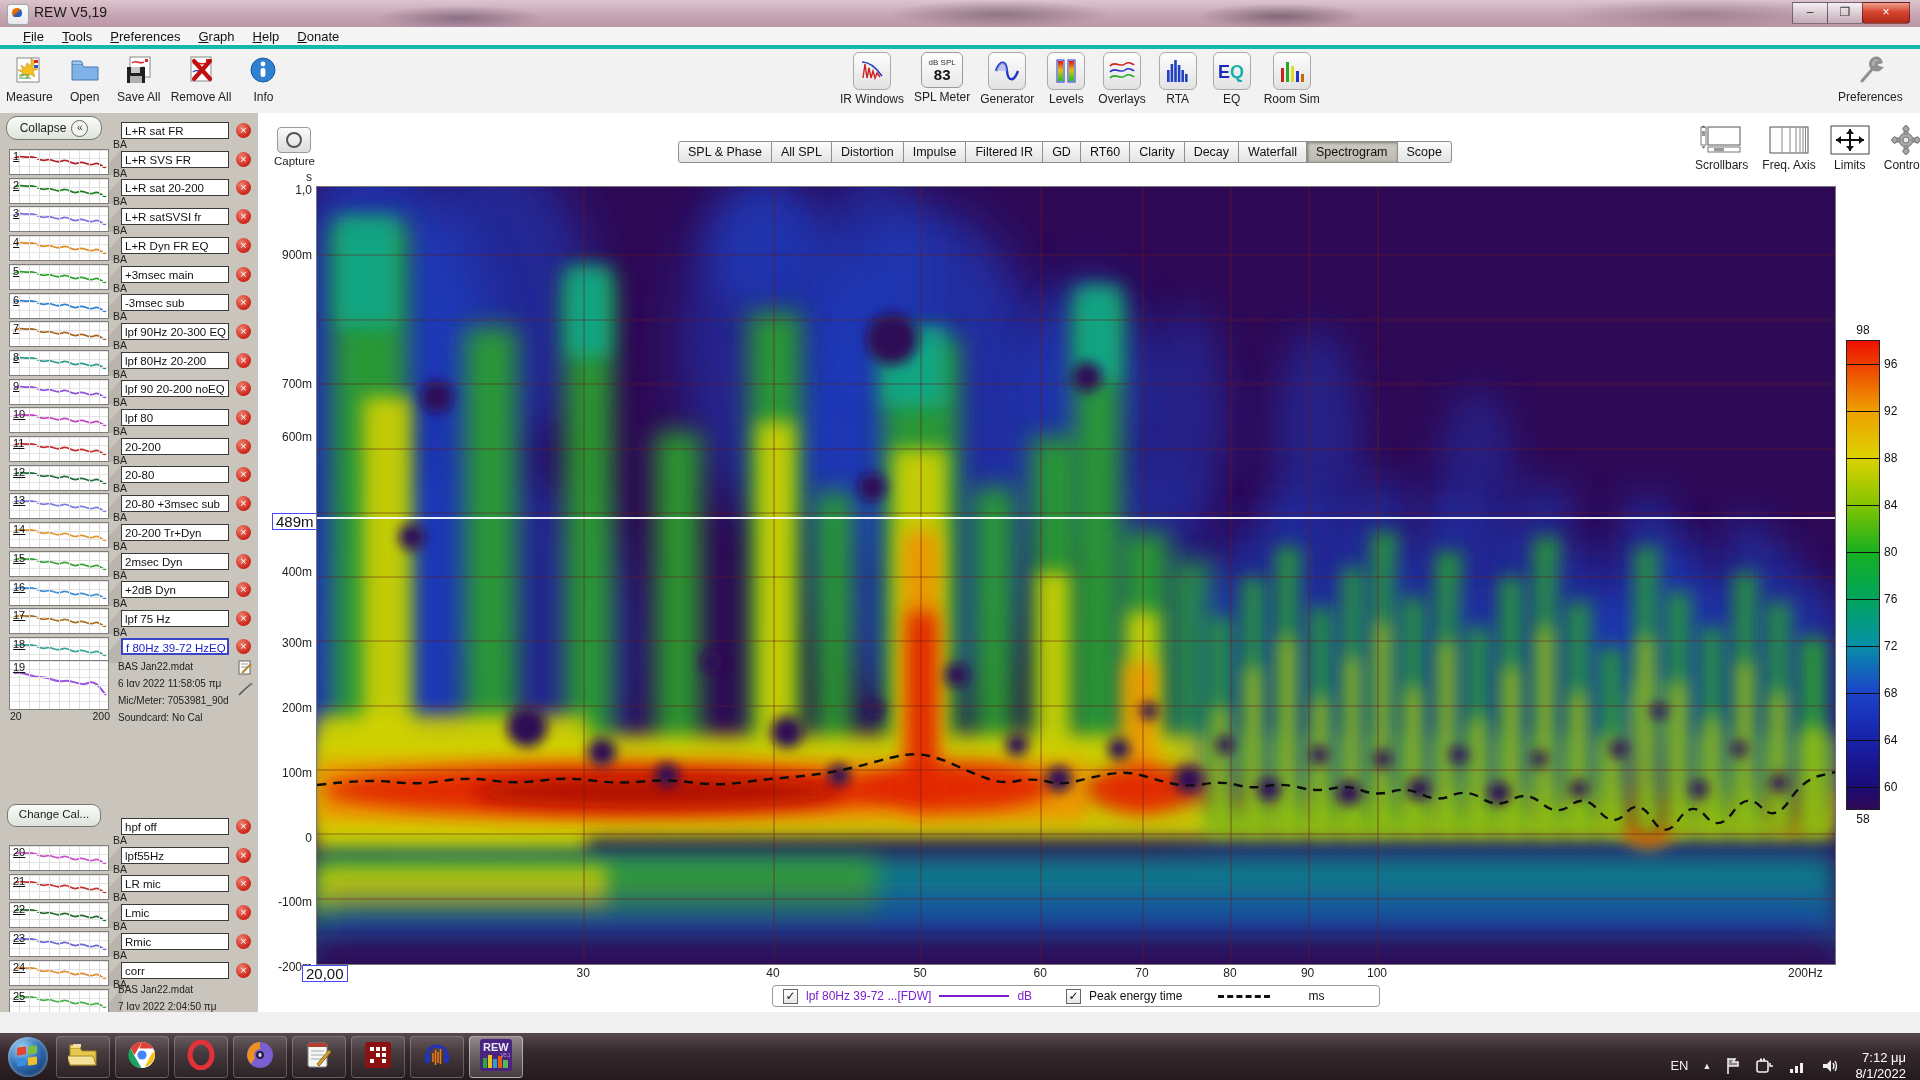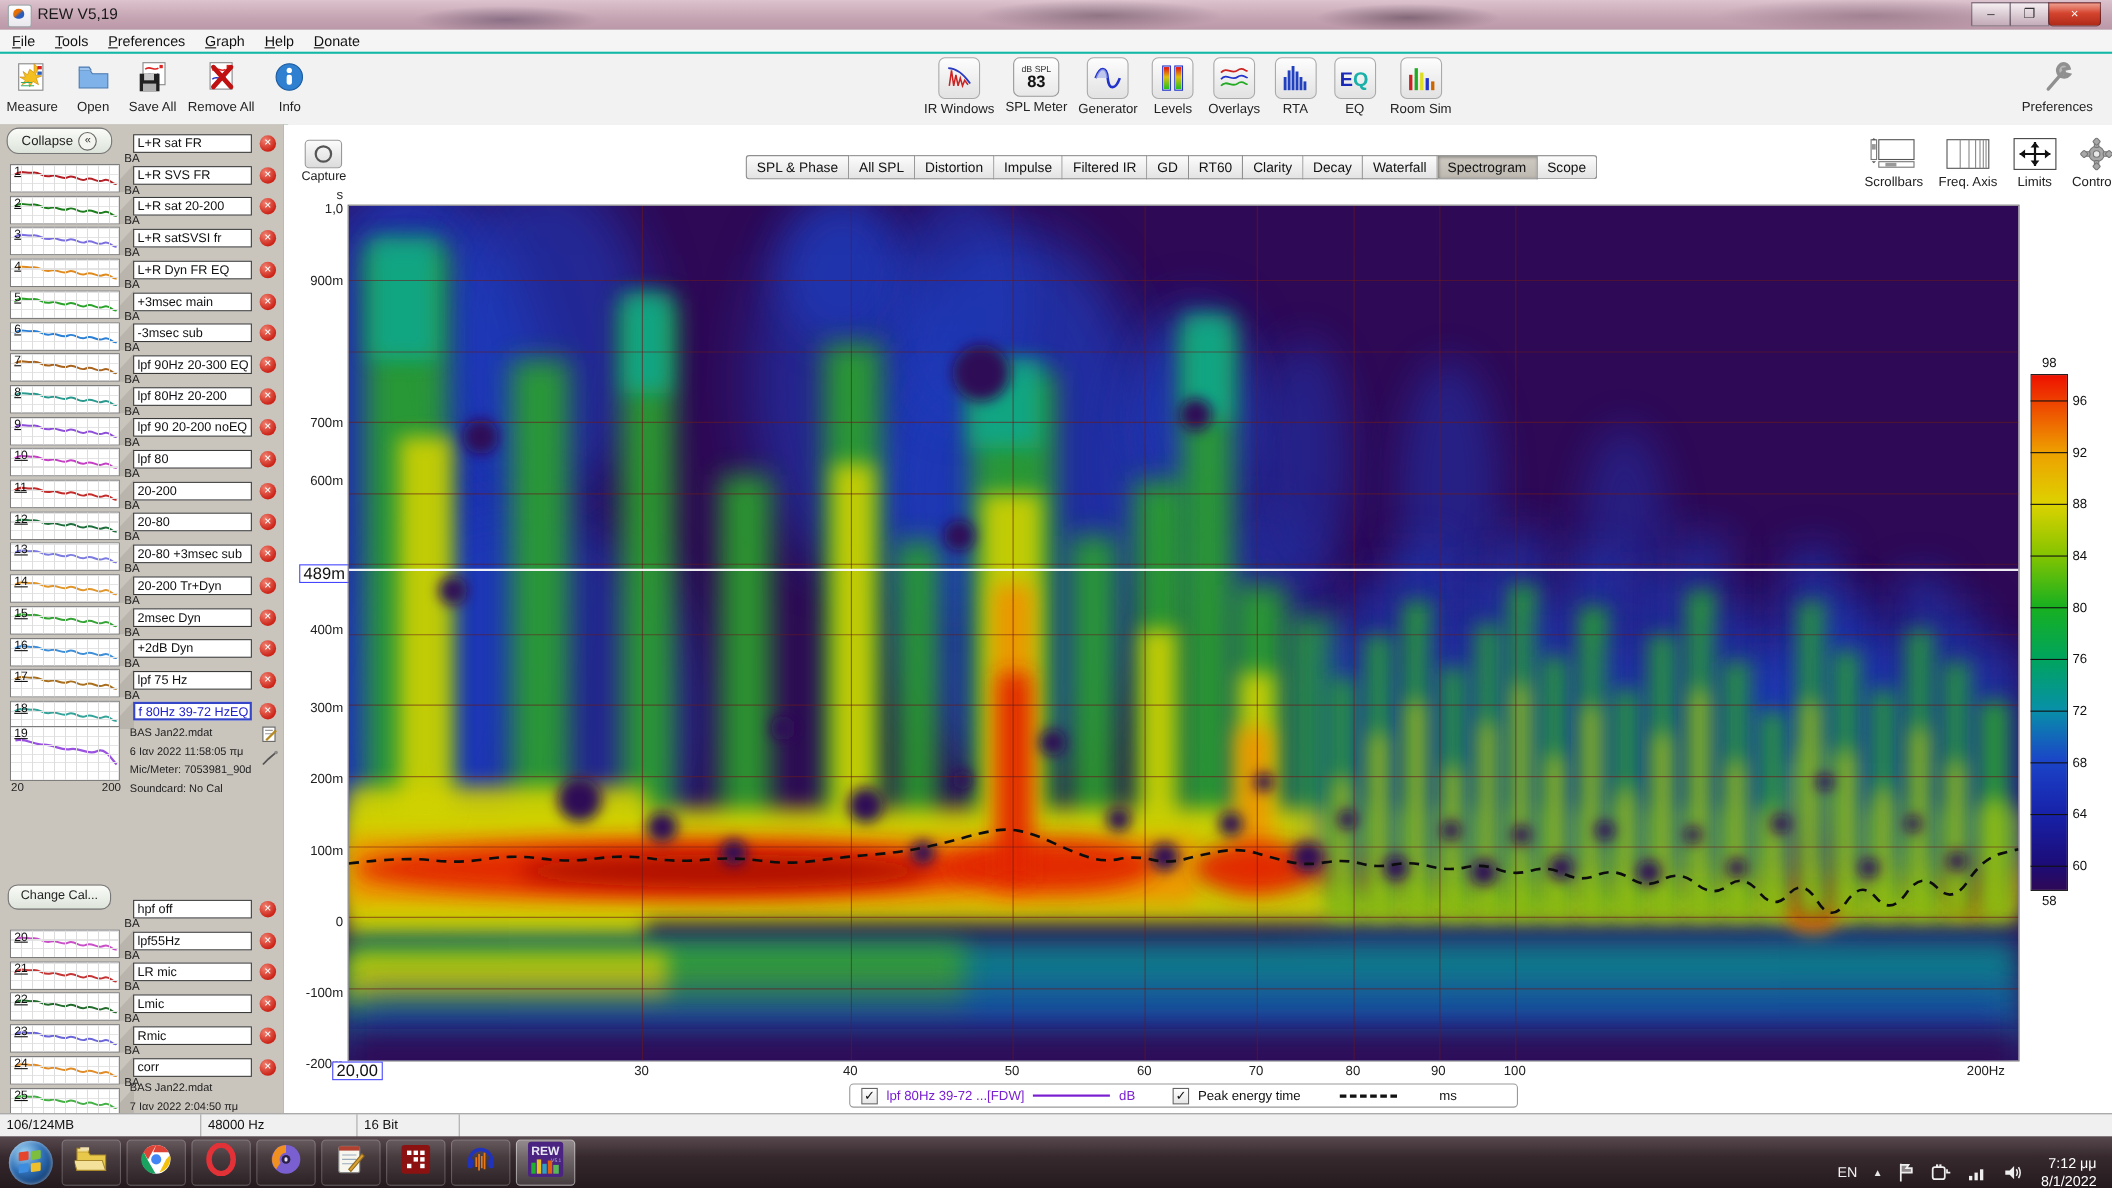--- a/index.html
+++ b/index.html
@@ -21,21 +21,21 @@
     border-radius:50% 50% 40% 40%;background:linear-gradient(140deg,#e76f00 40%,#2a5cbb 60%);}
   .win-title{position:absolute;left:34px;top:4px;font-size:14px;color:#1a1a1a;}
   .winbtns{position:absolute;right:10px;top:2px;display:flex;}
   .winbtn{width:34px;height:20px;border:1px solid rgba(40,20,40,.55);border-radius:0;
     background:linear-gradient(rgba(255,255,255,.75),rgba(200,185,195,.55));
     color:#333;font-size:12px;line-height:18px;text-align:center;margin-left:-1px;}
   .winbtn.close{width:46px;background:linear-gradient(#f0a090,#d4442e 45%,#b02a18);color:#fff;
     border-radius:0 0 4px 4px;}
   
   .menubar{position:absolute;left:0;top:27px;width:1920px;height:22px;background:#f5f5f5;
-    border-bottom:2px solid #14b8a6;display:flex;align-items:flex-end;padding-left:2px;box-sizing:border-box;}
+    border-bottom:4px solid #14b8a6;display:flex;align-items:flex-start;padding-left:14px;box-sizing:border-box;}
   .menu-item{font-size:13px;color:#111;padding:2px 9px;}
   .menu-item u{text-decoration:underline;}
   
   .toolbar{position:absolute;left:0;top:49px;width:1920px;height:64px;background:#f2f2f2;
     border-bottom:1px solid #c5c5c5;}
   .tb-group{position:absolute;top:3px;display:flex;gap:10px;}
   .tb-left{left:6px;}
   .tb-center{left:840px;}
   .tb-right{left:1838px;}
   .tb-btn{display:flex;flex-direction:column;align-items:center;width:auto;min-width:44px;}
@@ -1023,25 +1023,20 @@
         <div class="cb-tick" style="top: 579.5px;">68</div>
         <div class="cb-line" style="top: 579.5px;"></div>
         <div class="cb-tick" style="top: 626.5px;">64</div>
         <div class="cb-line" style="top: 626.5px;"></div>
         <div class="cb-tick" style="top: 673.5px;">60</div>
         <div class="cb-line" style="top: 673.5px;"></div>
       </div>
     <div class="cb-bot">58</div>
   </div>
 
-  <div class="statusbar" id="statusbar">
-      <div class="st-cell" style="width: 183px;">106/124MB</div>
-      <div class="st-cell" style="width: 142px;">48000 Hz</div>
-      <div class="st-cell" style="width: 93px;">16 Bit</div>
-    </div>
 
   <div class="taskbar">
     <div class="startorb">
       <div class="flagq" style="left:9px;top:10px;background:#e4452c;transform:skewY(-8deg);"></div>
       <div class="flagq" style="left:20px;top:9px;background:#7dbf3c;transform:skewY(-8deg);"></div>
       <div class="flagq" style="left:9px;top:21px;background:#3c8ce0;transform:skewY(-8deg);"></div>
       <div class="flagq" style="left:20px;top:20px;background:#f0c02c;transform:skewY(-8deg);"></div>
     </div>
     <div id="taskapps" style="display:flex;">
         <div class="taskapp">

